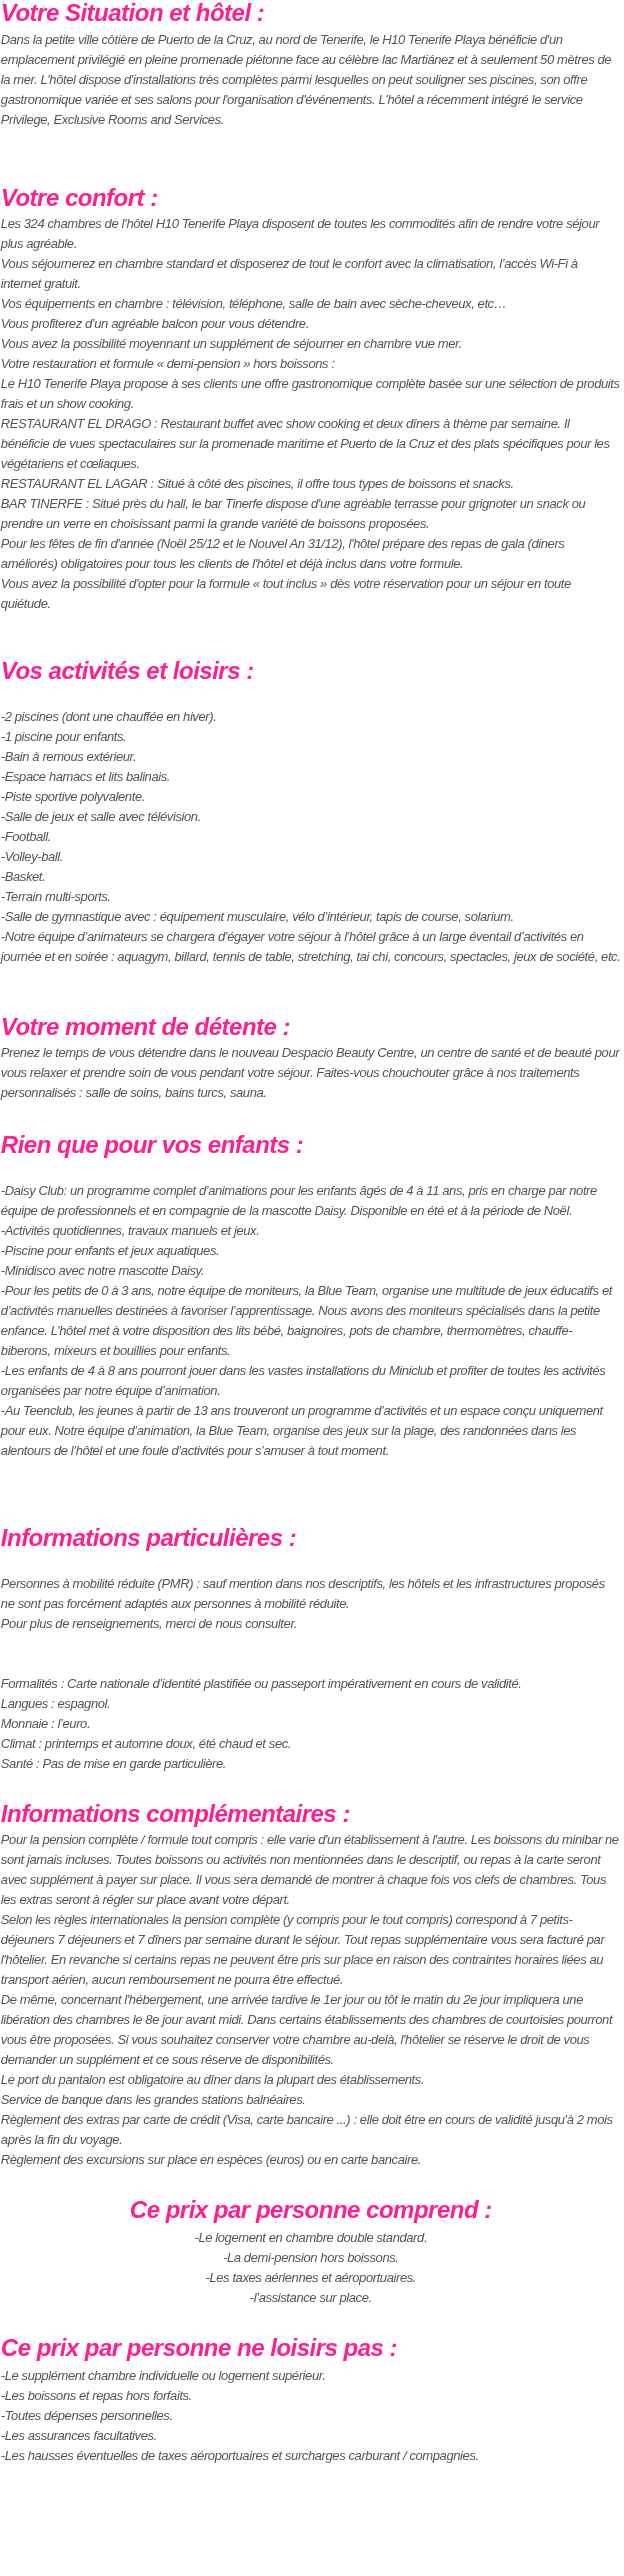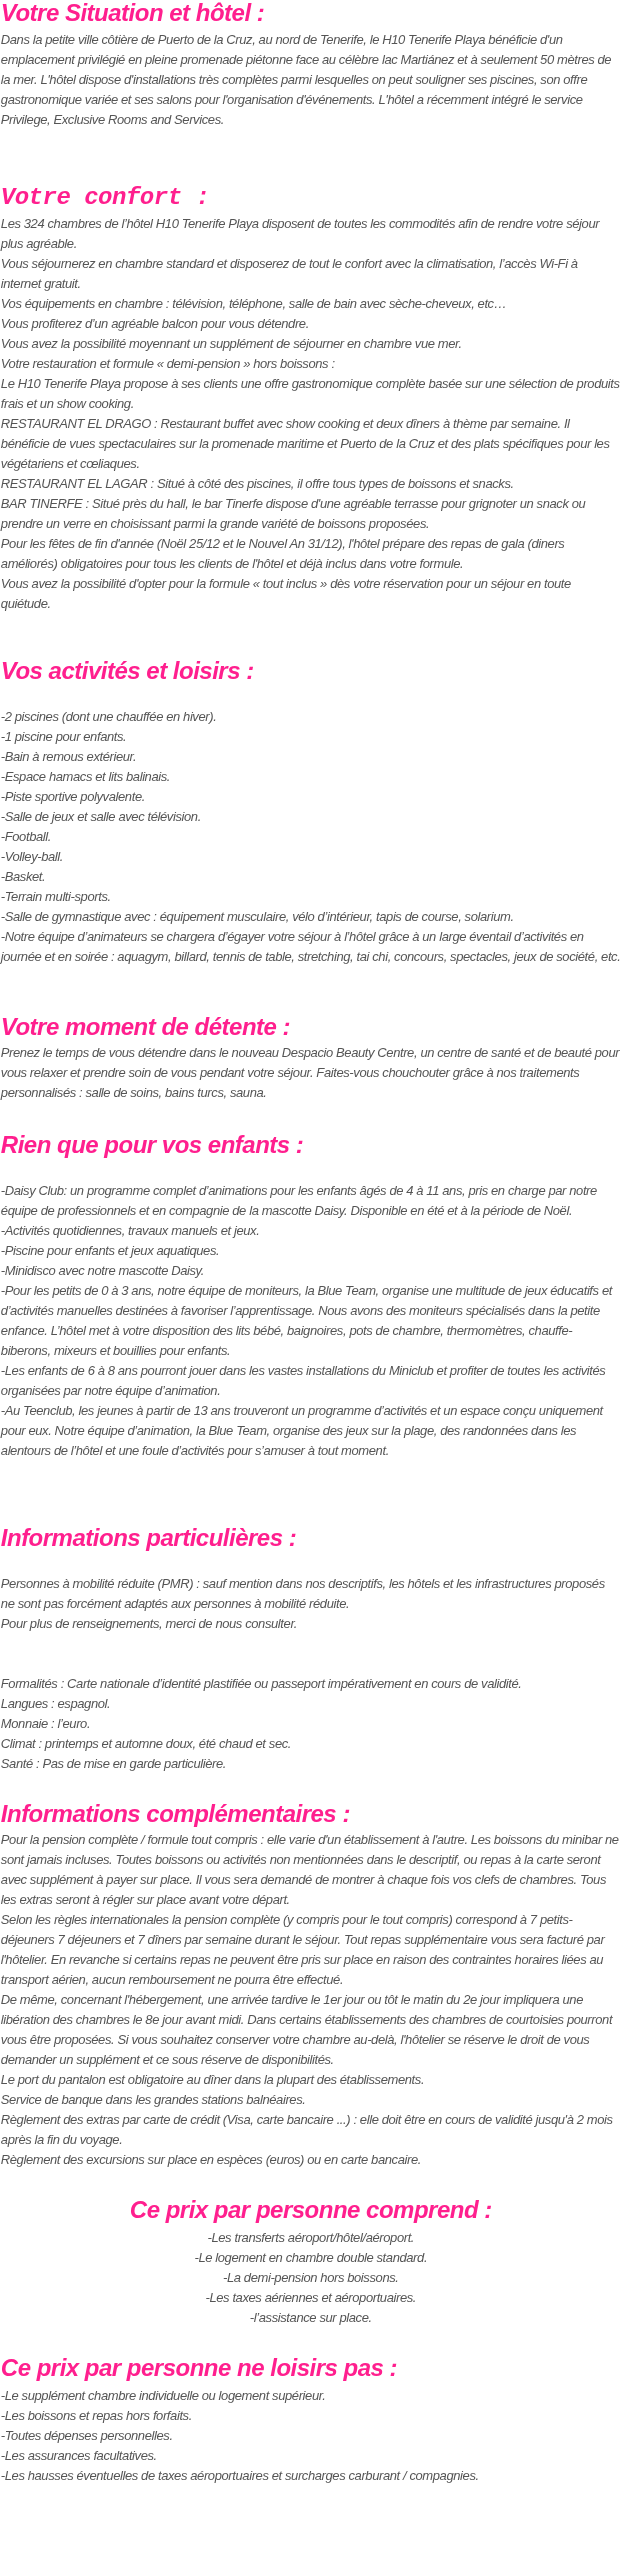--- a/index.html
+++ b/index.html
@@ -29,21 +29,21 @@
     letter-spacing: -0.4px;
     line-height: 20px;
     color: #555555;
     margin: 0;
   }
   .line { display: block; }
   .blank { display: block; height: 20px; }
   #s-situation { padding-top: 0.8px; }
   #s-situation h2 { margin-bottom: 6.6px; }
   #s-confort { margin-top: 56px; }
-  #s-confort h2 { margin-bottom: 5px; font-family: Liberation Mono, monospace; }
+  #s-confort h2 { margin-bottom: 5px; }
   #s-activites { margin-top: 45px; }
   #s-activites h2 { margin-bottom: 5px; }
   #s-detente { margin-top: 28px; }
   #s-detente h2 { margin-bottom: 5px; }
   #s-enfants { margin-top: 30px; }
   #s-enfants h2 { margin-bottom: 5px; }
   #s-particulieres { margin-top: 45px; }
   #s-particulieres h2 { margin-bottom: 5px; }
   #s-complementaires { margin-top: 28px; }
   #s-complementaires h2 { margin-bottom: 5px; }
@@ -113,21 +113,21 @@
 
   <section class="section" id="s-enfants">
     <h2 class="heading">Rien que pour vos enfants :</h2>
     <p class="body-text">
       <span class="blank"></span>
       <span class="line">-Daisy Club: un programme complet d’animations pour les enfants âgés de 4 à 11 ans, pris en charge par notre équipe de professionnels et en compagnie de la mascotte Daisy. Disponible en été et à la période de Noël.</span>
       <span class="line">-Activités quotidiennes, travaux manuels et jeux.</span>
       <span class="line">-Piscine pour enfants et jeux aquatiques.</span>
       <span class="line">-Minidisco avec notre mascotte Daisy.</span>
       <span class="line">-Pour les petits de 0 à 3 ans, notre équipe de moniteurs, la Blue Team, organise une multitude de jeux éducatifs et d’activités manuelles destinées à favoriser l’apprentissage. Nous avons des moniteurs spécialisés dans la petite enfance. L’hôtel met à votre disposition des lits bébé, baignoires, pots de chambre, thermomètres, chauffe-biberons, mixeurs et bouillies pour enfants.</span>
-      <span class="line">-Les enfants de 6 à 8 ans pourront jouer dans les vastes installations du Miniclub et profiter de toutes les activités organisées par notre équipe d’animation.</span>
+      <span class="line">-Les enfants de 4 à 8 ans pourront jouer dans les vastes installations du Miniclub et profiter de toutes les activités organisées par notre équipe d’animation.</span>
       <span class="line">-Au Teenclub, les jeunes à partir de 13 ans trouveront un programme d’activités et un espace conçu uniquement pour eux. Notre équipe d’animation, la Blue Team, organise des jeux sur la plage, des randonnées dans les alentours de l’hôtel et une foule d’activités pour s’amuser à tout moment.</span>
       <span class="blank"></span>
     </p>
   </section>
 
   <section class="section" id="s-particulieres">
     <h2 class="heading">Informations particulières :</h2>
     <p class="body-text">
       <span class="blank"></span>
       <span class="line">Personnes à mobilité réduite (PMR) : sauf mention dans nos descriptifs, les hôtels et les infrastructures proposés ne sont pas forcément adaptés aux personnes à mobilité réduite.</span>
@@ -152,21 +152,20 @@
       <span class="line">Service de banque dans les grandes stations balnéaires.</span>
       <span class="line">Règlement des extras par carte de crédit (Visa, carte bancaire ...) : elle doit être en cours de validité jusqu'à 2 mois après la fin du voyage.</span>
       <span class="line">Règlement des excursions sur place en espèces (euros) ou en carte bancaire.</span>
     </p>
   </section>
 
 
   <section class="section" id="s-comprend">
     <h2 class="heading">Ce prix par personne comprend :</h2>
     <p class="body-text">
-      <span class="line">-Les transferts aéroport/hôtel/aéroport.</span>
       <span class="line">-Le logement en chambre double standard.</span>
       <span class="line">-La demi-pension hors boissons.</span>
       <span class="line">-Les taxes aériennes et aéroportuaires.</span>
       <span class="line">-l’assistance sur place.</span>
     </p>
   </section>
 
   <section class="section" id="s-ne-comprend">
     <h2 class="heading">Ce prix par personne ne loisirs pas :</h2>
     <p class="body-text">

